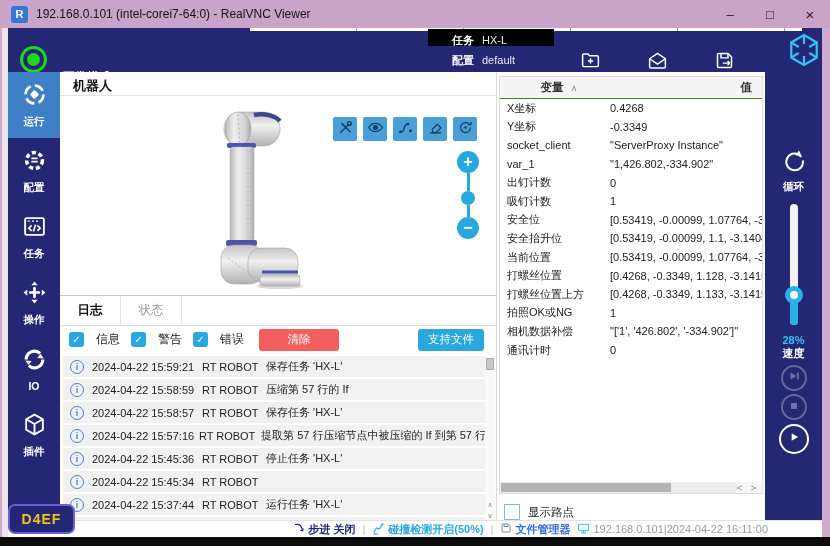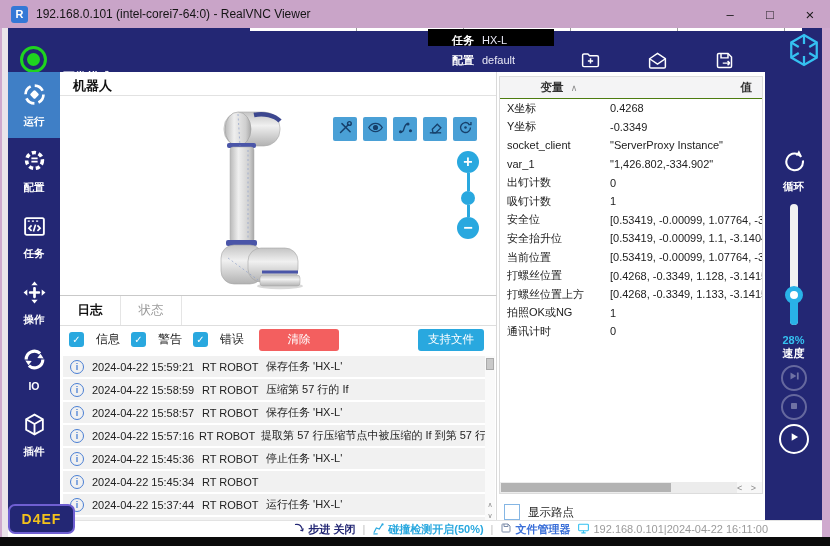--- a/index.html
+++ b/index.html
@@ -475,20 +475,24 @@
         </div>
       <div class="v-row">
           <span class="v-name">打螺丝位置上方</span>
           <span class="v-value">[0.4268, -0.3349, 1.133, -3.14159, 0, -1</span>
         </div>
       <div class="v-row">
           <span class="v-name">拍照OK或NG</span>
           <span class="v-value">1</span>
         </div>
       <div class="v-row">
+          <span class="v-name">相机数据补偿</span>
+          <span class="v-value">"['1', '426.802', '-334.902']"</span>
+        </div>
+      <div class="v-row">
           <span class="v-name">通讯计时</span>
           <span class="v-value">0</span>
         </div>
       <div class="h-scroll">
         <div class="h-thumb"></div>
         <div class="h-arrows">&lt; &gt;</div>
       </div>
     </div>
     <div class="waypoints">
       <div class="wp-box"></div>

